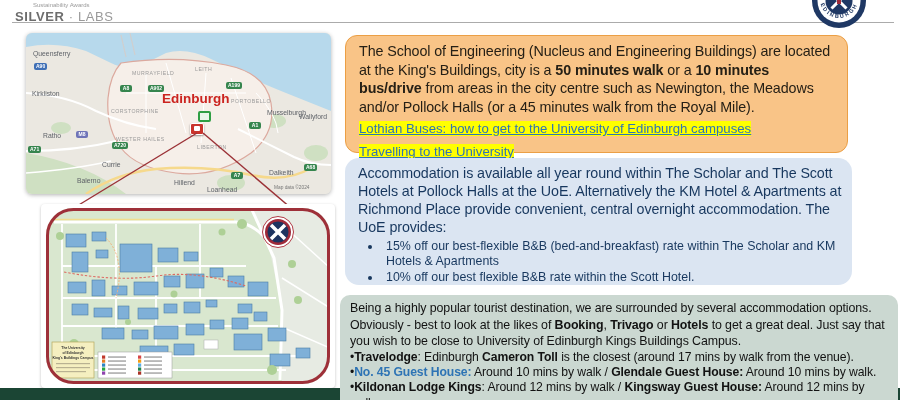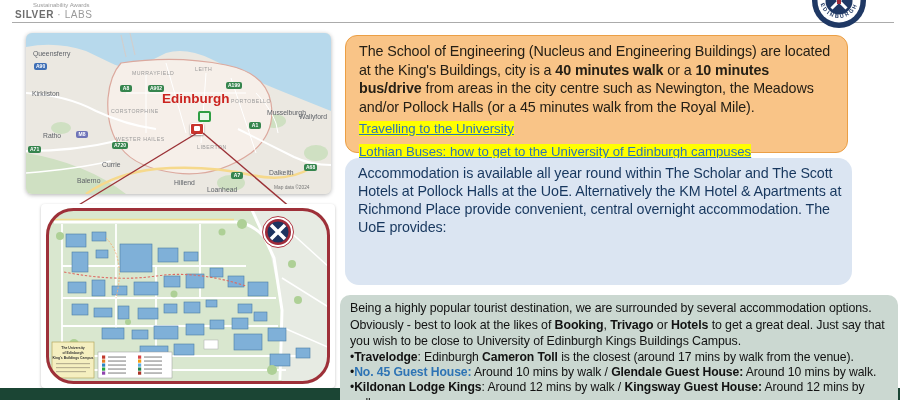--- a/index.html
+++ b/index.html
@@ -1,20 +1,20 @@
 <!DOCTYPE html>
 <html><head>
 <meta charset="utf-8">
 <style>
   html,body{margin:0;padding:0;background:#fff;}
   .page{position:relative;width:900px;height:400px;background:#fff;overflow:hidden;
         font-family:"Liberation Sans",sans-serif;}
   
   .award-small{position:absolute;left:33px;top:2px;font-size:6px;color:#9a9a9a;}
-  .award-line{position:absolute;left:15px;top:9px;font-size:10px;color:#9a9a9a;letter-spacing:.6px;}
+  .award-line{position:absolute;left:15px;top:9px;font-size:13px;color:#9a9a9a;letter-spacing:.6px;}
   .award-line b{color:#6d6d6d;}
   .hr{position:absolute;left:12px;top:22px;width:882px;height:1px;background:#ababab;}
   .logo{position:absolute;left:810px;top:-28px;width:58px;height:58px;}
   
   .citymap{position:absolute;left:26px;top:33px;width:305px;height:161px;border-radius:6px;
            overflow:hidden;box-shadow:0 1px 4px rgba(0,0,0,.3);background:#ebe8e1;}
   .citymap svg{position:absolute;left:0;top:0;}
   .mlabel{position:absolute;white-space:nowrap;pointer-events:none;}
   .town{font-size:6.8px;color:#5e6268;}
   .district{font-size:5.2px;color:#9b9b9b;letter-spacing:.5px;text-transform:uppercase;}
@@ -250,31 +250,35 @@
         </g>
       </g>
       <rect x="1.5" y="1.5" width="281" height="173" rx="26" fill="none" stroke="#9e3039" stroke-width="3"></rect>
     </svg>
   </div>
 
   <div class="footerbar"></div>
   <div class="footersq"></div>
 
   <div class="box box1">
-    <p><span>The School of Engineering (Nucleus and Engineering Buildings) are located at the King's Buildings, city is a </span><span class="b">40 minutes walk</span><span> or a </span><span class="b">10 minutes bus/drive</span><span> from areas in the city centre such as Newington, the Meadows and/or Pollock Halls (or a 45 minutes walk from the Royal Mile).</span></p>
+    <p><span>The School of Engineering (Nucleus and Engineering Buildings) are located at the King's Buildings, city is a </span><span class="b">50 minutes walk</span><span> or a </span><span class="b">10 minutes bus/drive</span><span> from areas in the city centre such as Newington, the Meadows and/or Pollock Halls (or a 45 minutes walk from the Royal Mile).</span></p>
+    <div class="linkline">
+      <span class="hl">Lothian Buses: how to get to the University of Edinburgh campuses</span>
+    </div>
     <div class="linkline">
       <span class="hl">Travelling to the University</span>
     </div>
-    <div class="linkline">
-      <span class="hl">Lothian Buses: how to get to the University of Edinburgh campuses</span>
-    </div>
   </div>
 
   <div class="box box2">
     <p>Accommodation is available all year round within The Scholar and The Scott Hotels at Pollock Halls at the UoE. Alternatively the KM Hotel &amp; Apartments at Richmond Place provide convenient, central overnight accommodation. The UoE provides:</p>
+    <ul>
+      <li>15% off our best-flexible B&amp;B (bed-and-breakfast) rate within The Scholar and KM Hotels &amp; Apartments</li>
+      <li>10% off our best flexible B&amp;B rate within the Scott Hotel.</li>
+    </ul>
   </div>
 
   <div class="box box3">
     <p><span>Being a highly popular tourist destination, we are surrounded by several accommodation options. Obviously - best to look at the likes of </span><span class="b u">Booking</span><span>, </span><span class="b u">Trivago</span><span> or </span><span class="b u">Hotels</span><span> to get a great deal. Just say that you wish to be close to University of Edinburgh Kings Buildings Campus.</span></p>
     <p class="hotel"><span>•</span><span class="b u">Travelodge</span><span>: Edinburgh </span><span class="b u">Cameron Toll</span><span> is the closest (around 17 mins by walk from the venue).</span></p>
     <p class="hotel"><span>•</span><span class="b u link">No. 45 Guest House:</span><span> Around 10 mins by walk / </span><span class="b u">Glendale Guest House:</span><span> Around 10 mins by walk.</span></p>
     <p class="hotel"><span>•</span><span class="b u">Kildonan Lodge Kings</span><span>: Around 12 mins by walk / </span><span class="b u">Kingsway Guest House:</span><span> Around 12 mins by walk</span></p>
 
   </div>
 

